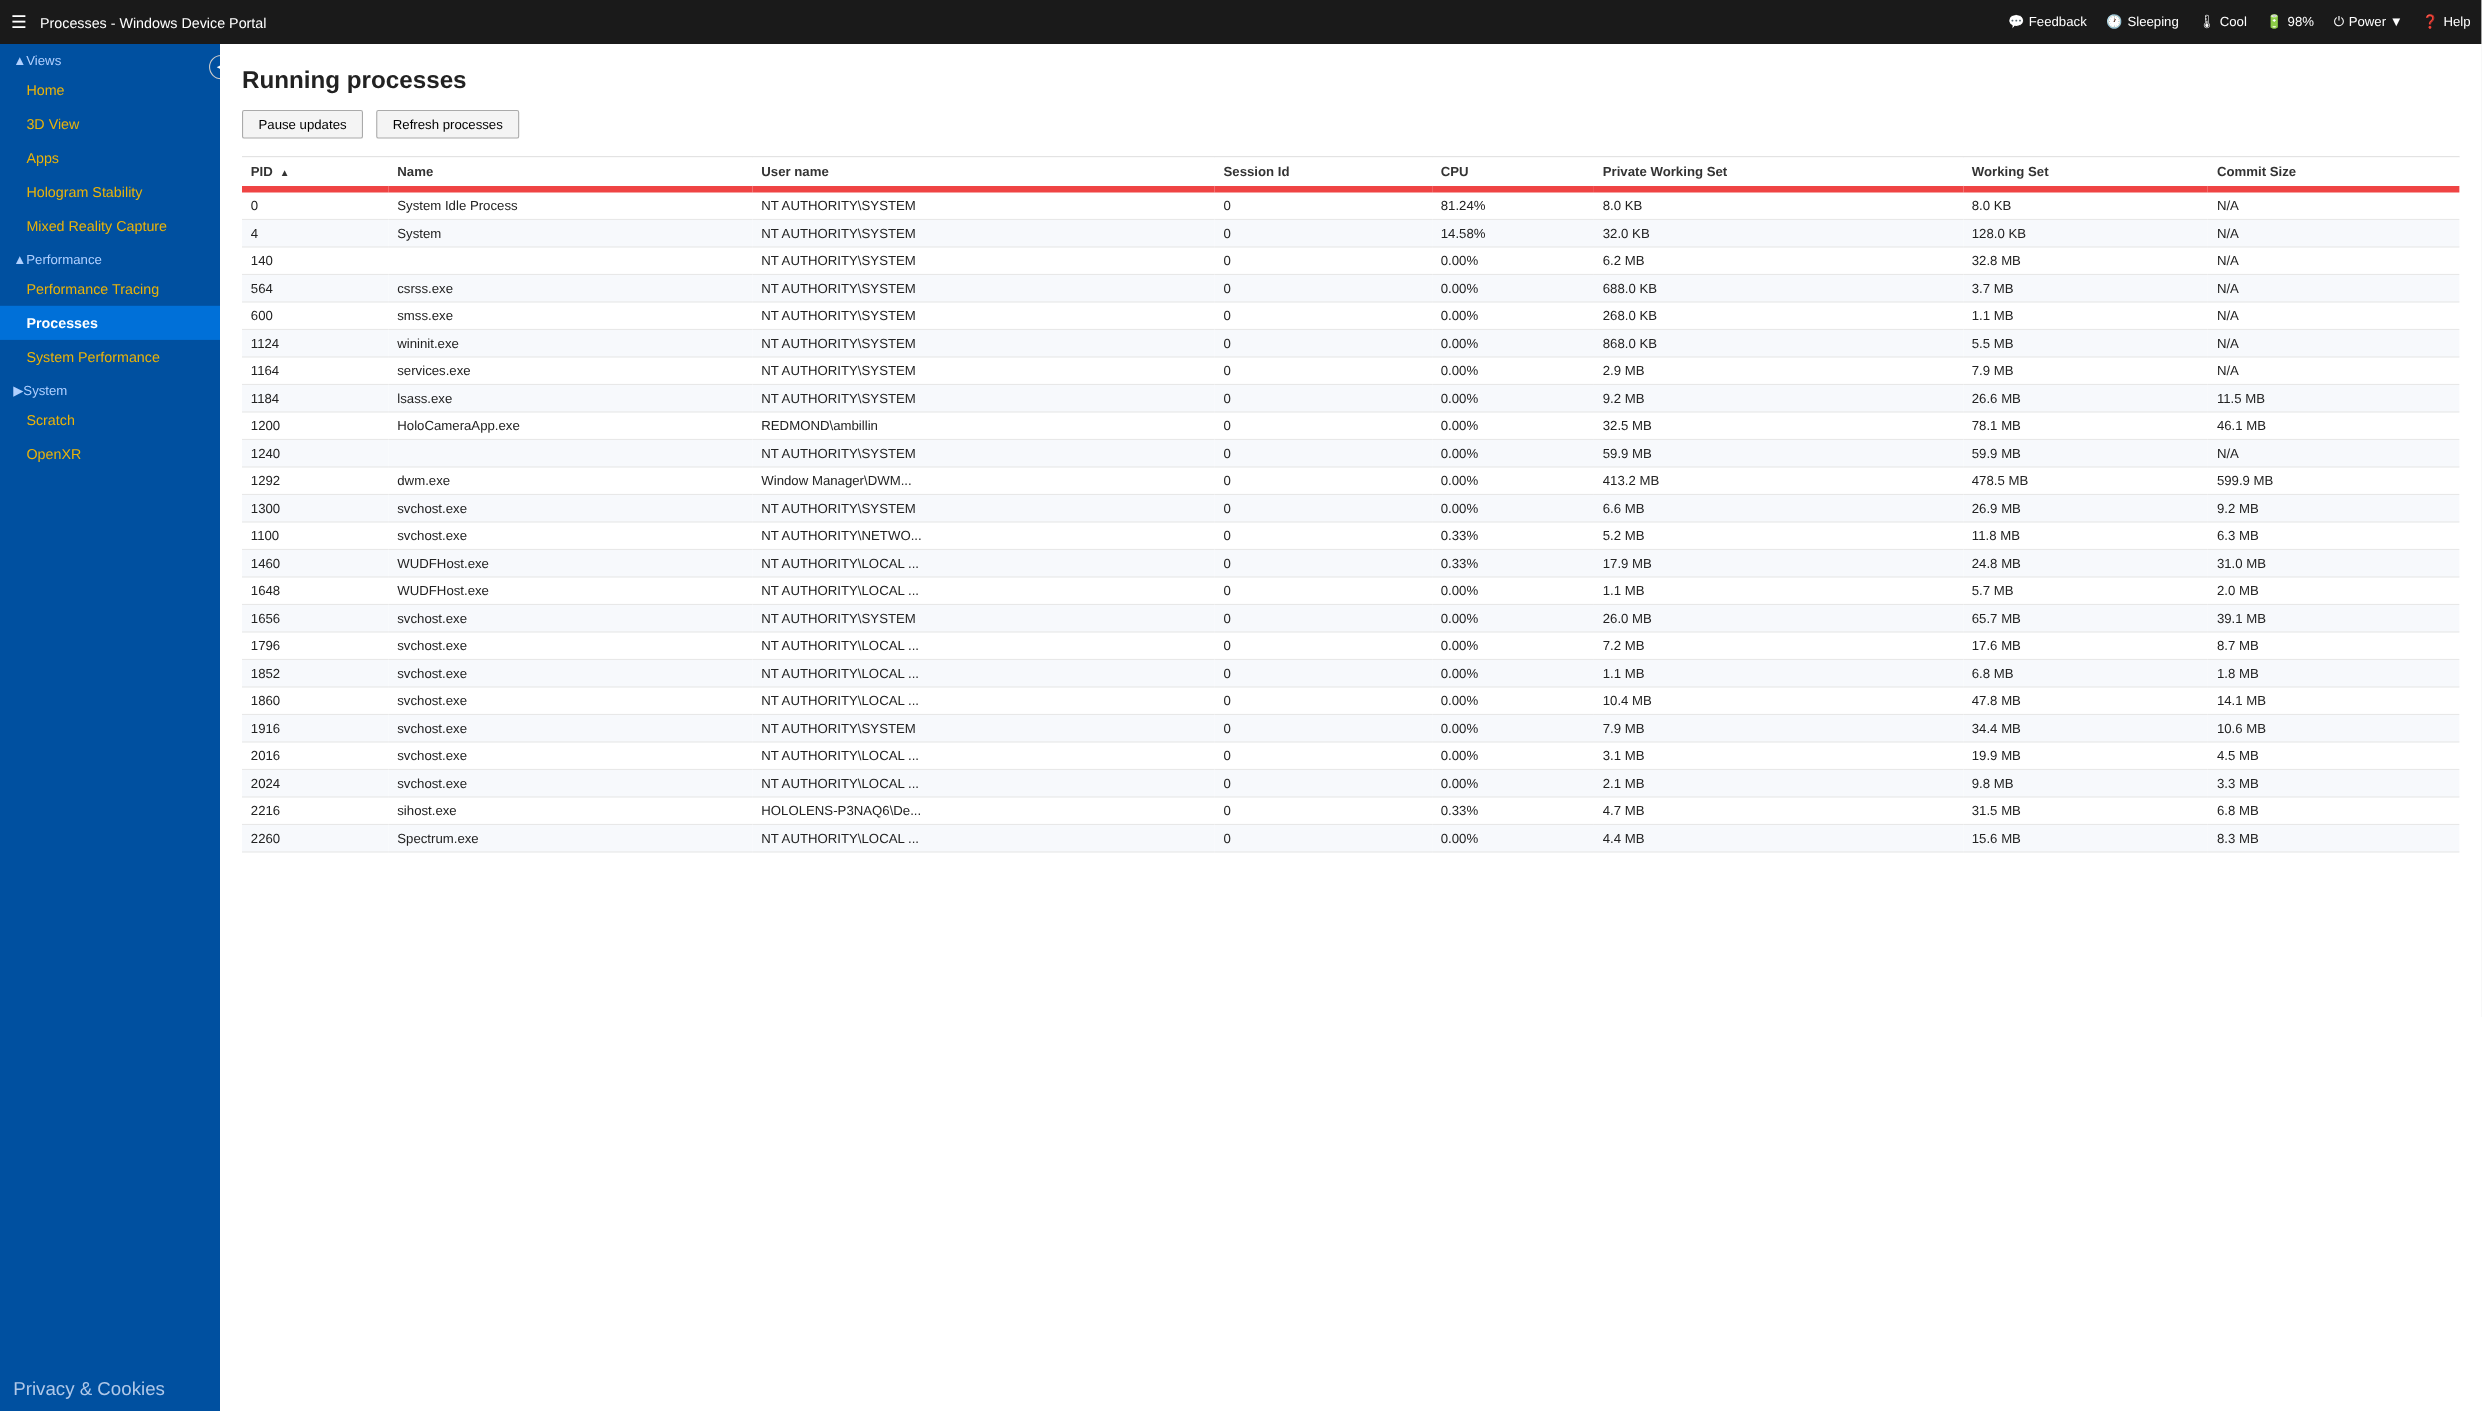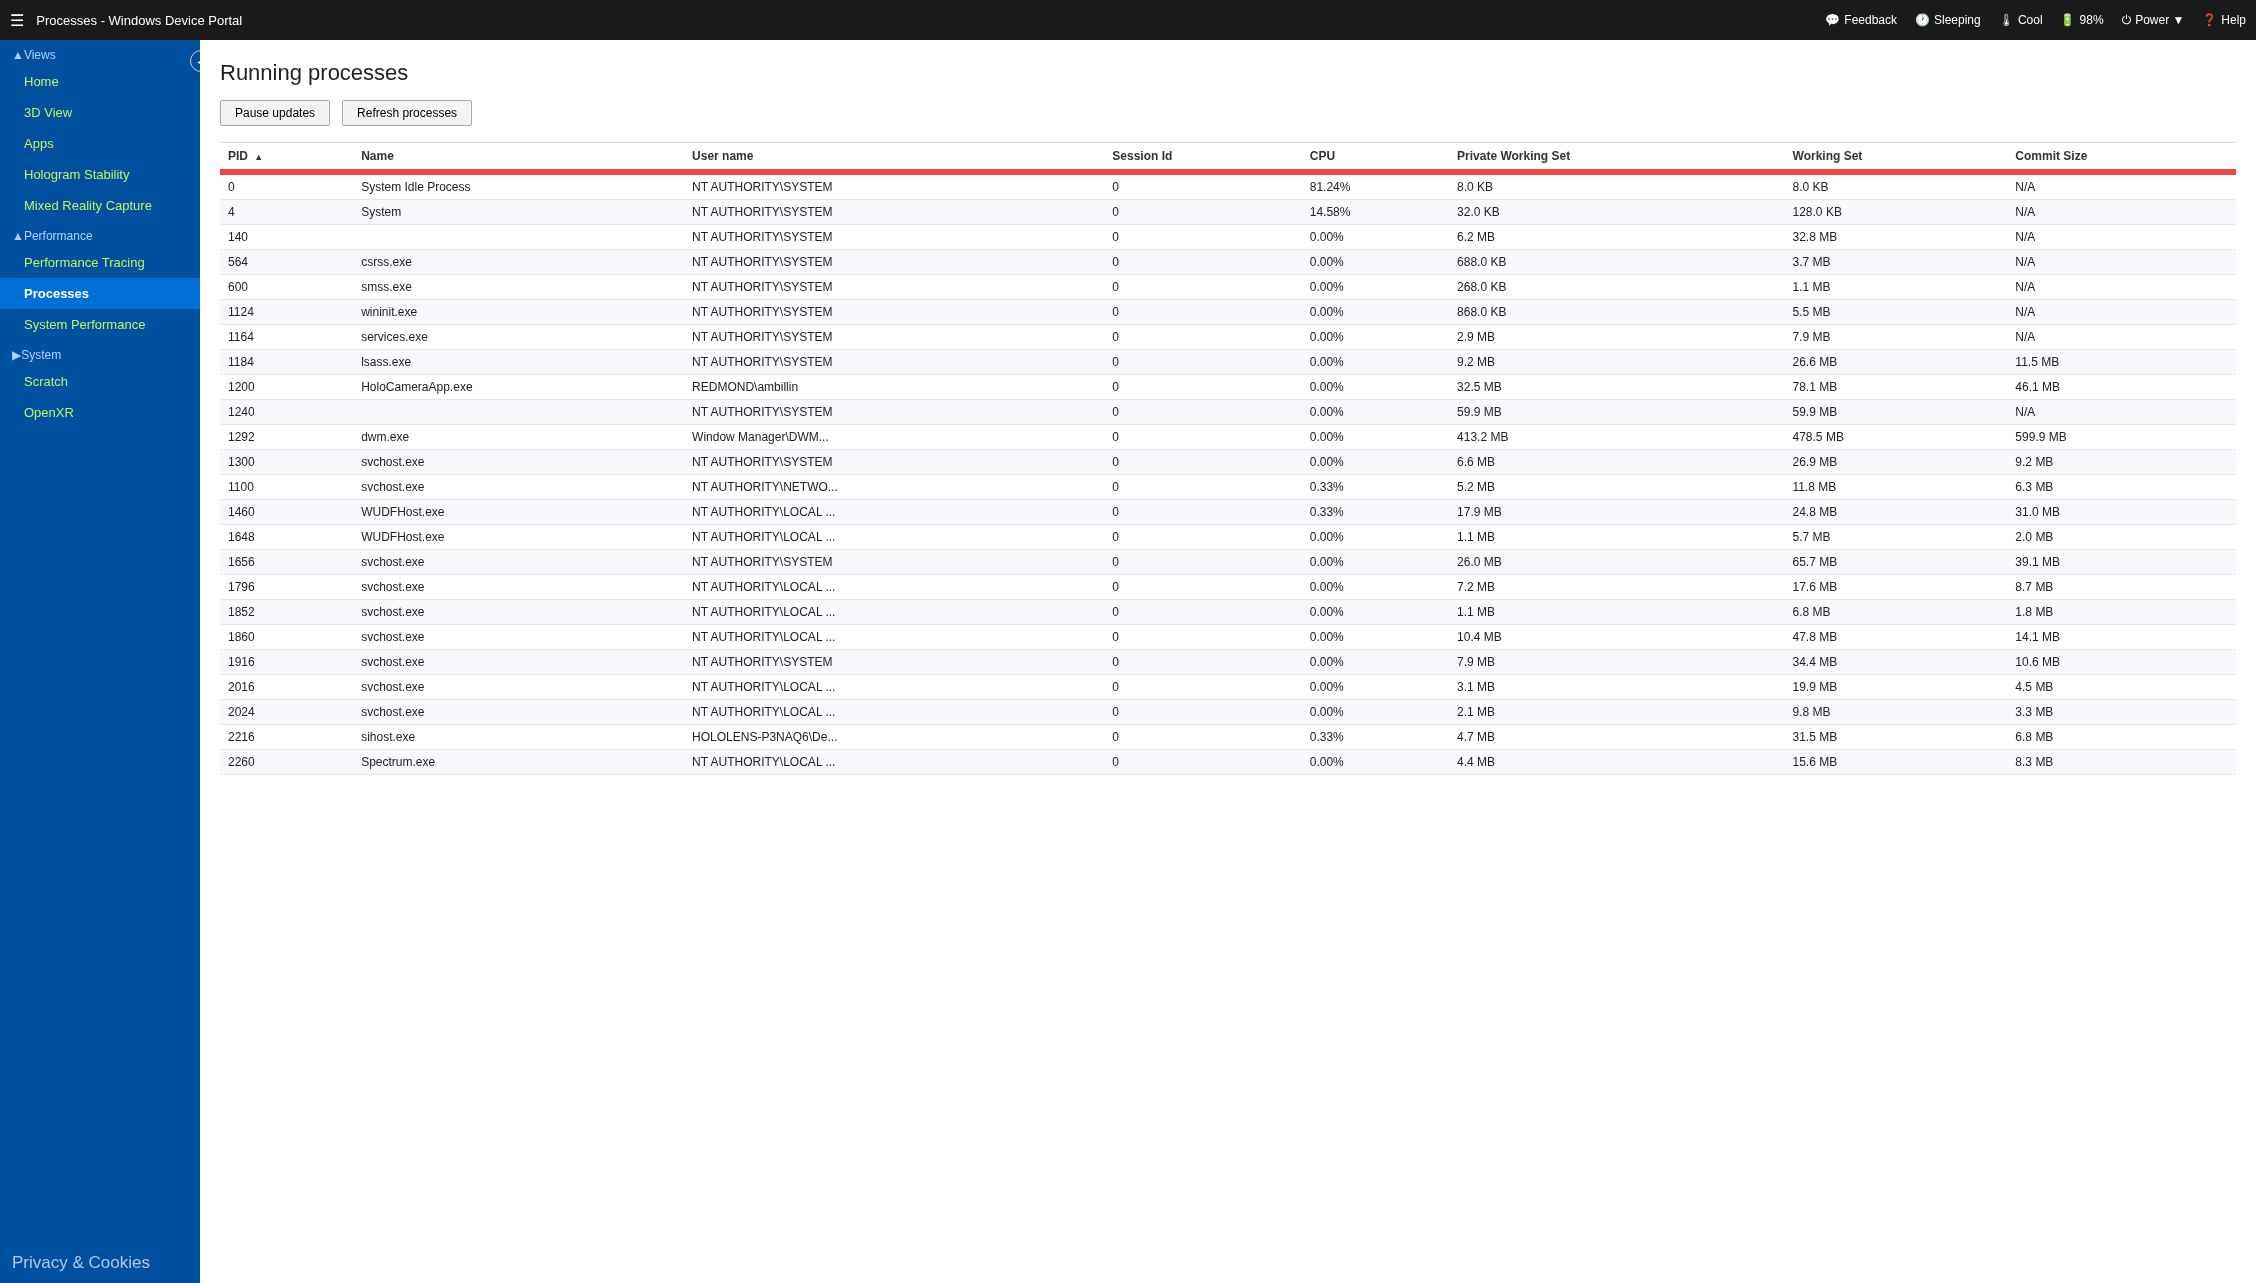--- a/index.html
+++ b/index.html
@@ -60,21 +60,21 @@
       padding: 8px 12px 4px 12px;
       color: #b0d0ff;
       display: flex;
       align-items: center;
       gap: 4px;
     }
     .sidebar-item {
       padding: 8px 12px 8px 24px;
       cursor: pointer;
       font-size: 13px;
-      color: #bef264;
+      color: #eab308;
     }
     .sidebar-item.active { background: #0070d8; font-weight: 600; color: #fff; }
     .sidebar-subsection-header {
       padding: 8px 12px 4px 12px;
       color: #b0d0ff;
       font-size: 12px;
       display: flex;
       align-items: center;
       gap: 4px;
     }
@@ -90,21 +90,21 @@
     #content {
       flex: 1;
       background: #fff;
       overflow: hidden;
       display: flex;
       flex-direction: column;
       padding: 20px 20px 0 20px;
     }
     #content h1 {
       font-size: 22px;
-      font-weight: 400;
+      font-weight: 700;
       color: #222;
       margin-bottom: 14px;
     }
     .btn-row { display: flex; gap: 12px; margin-bottom: 16px; }
     .btn {
       padding: 5px 14px;
       font-size: 12px;
       border: 1px solid #aaa;
       background: #f4f4f4;
       cursor: pointer;

